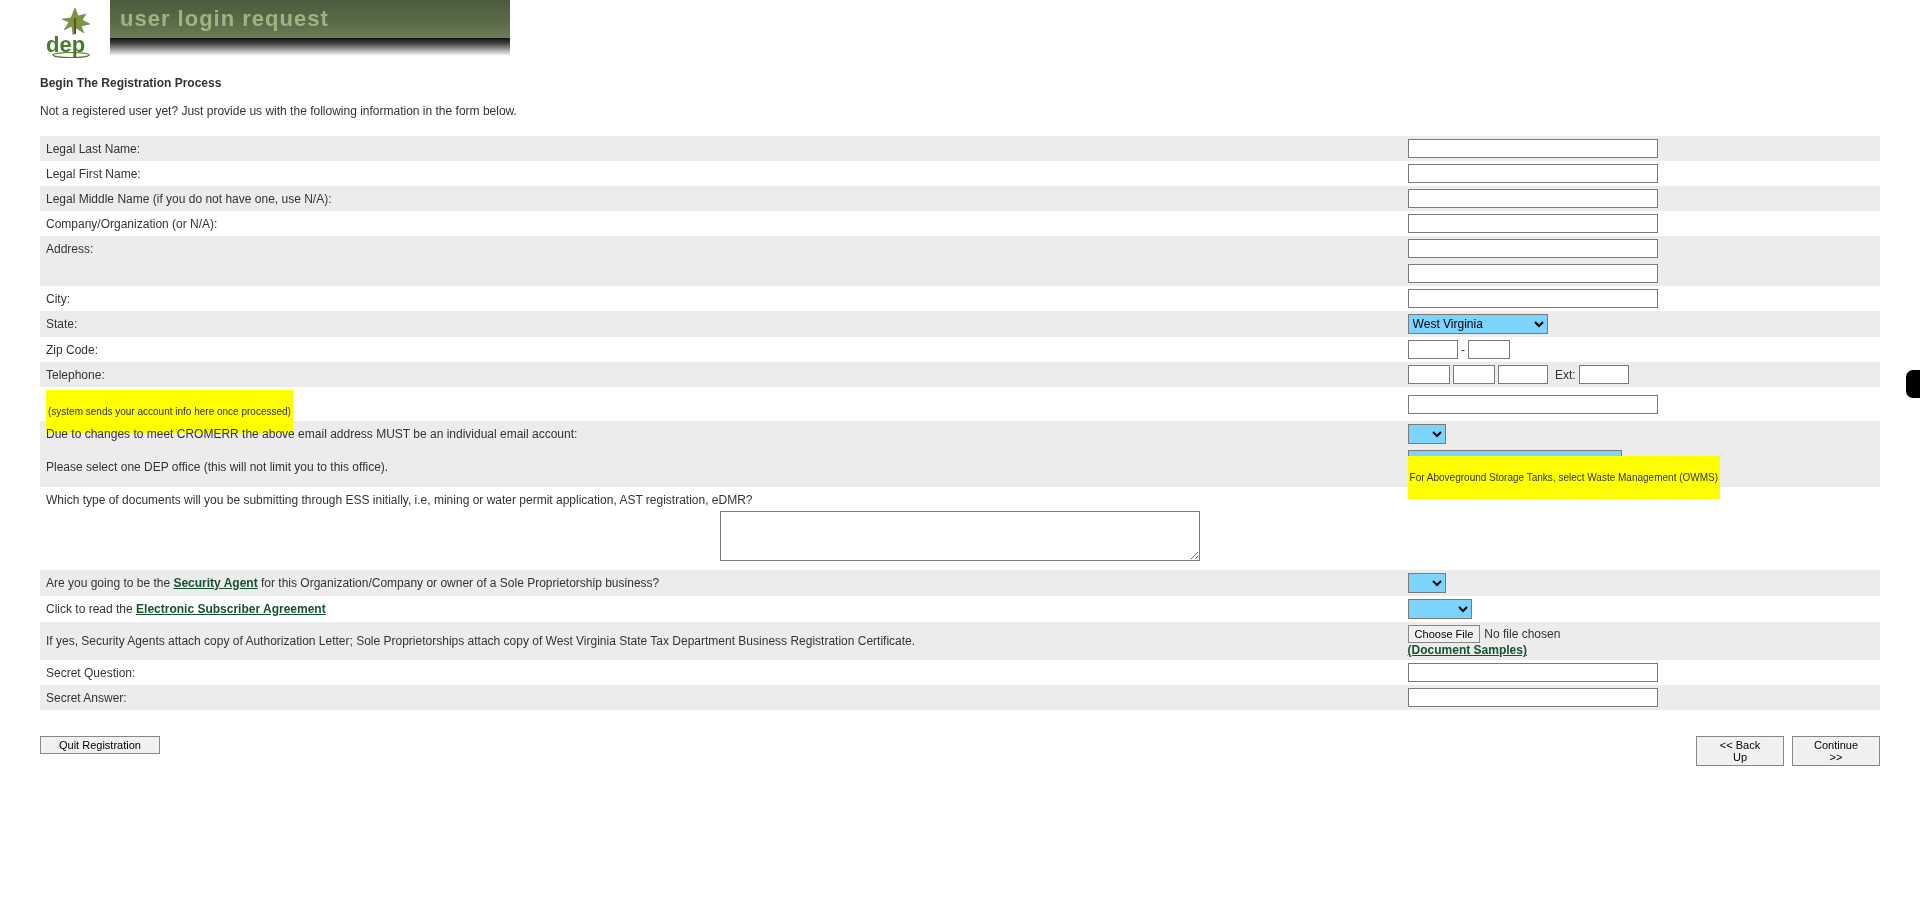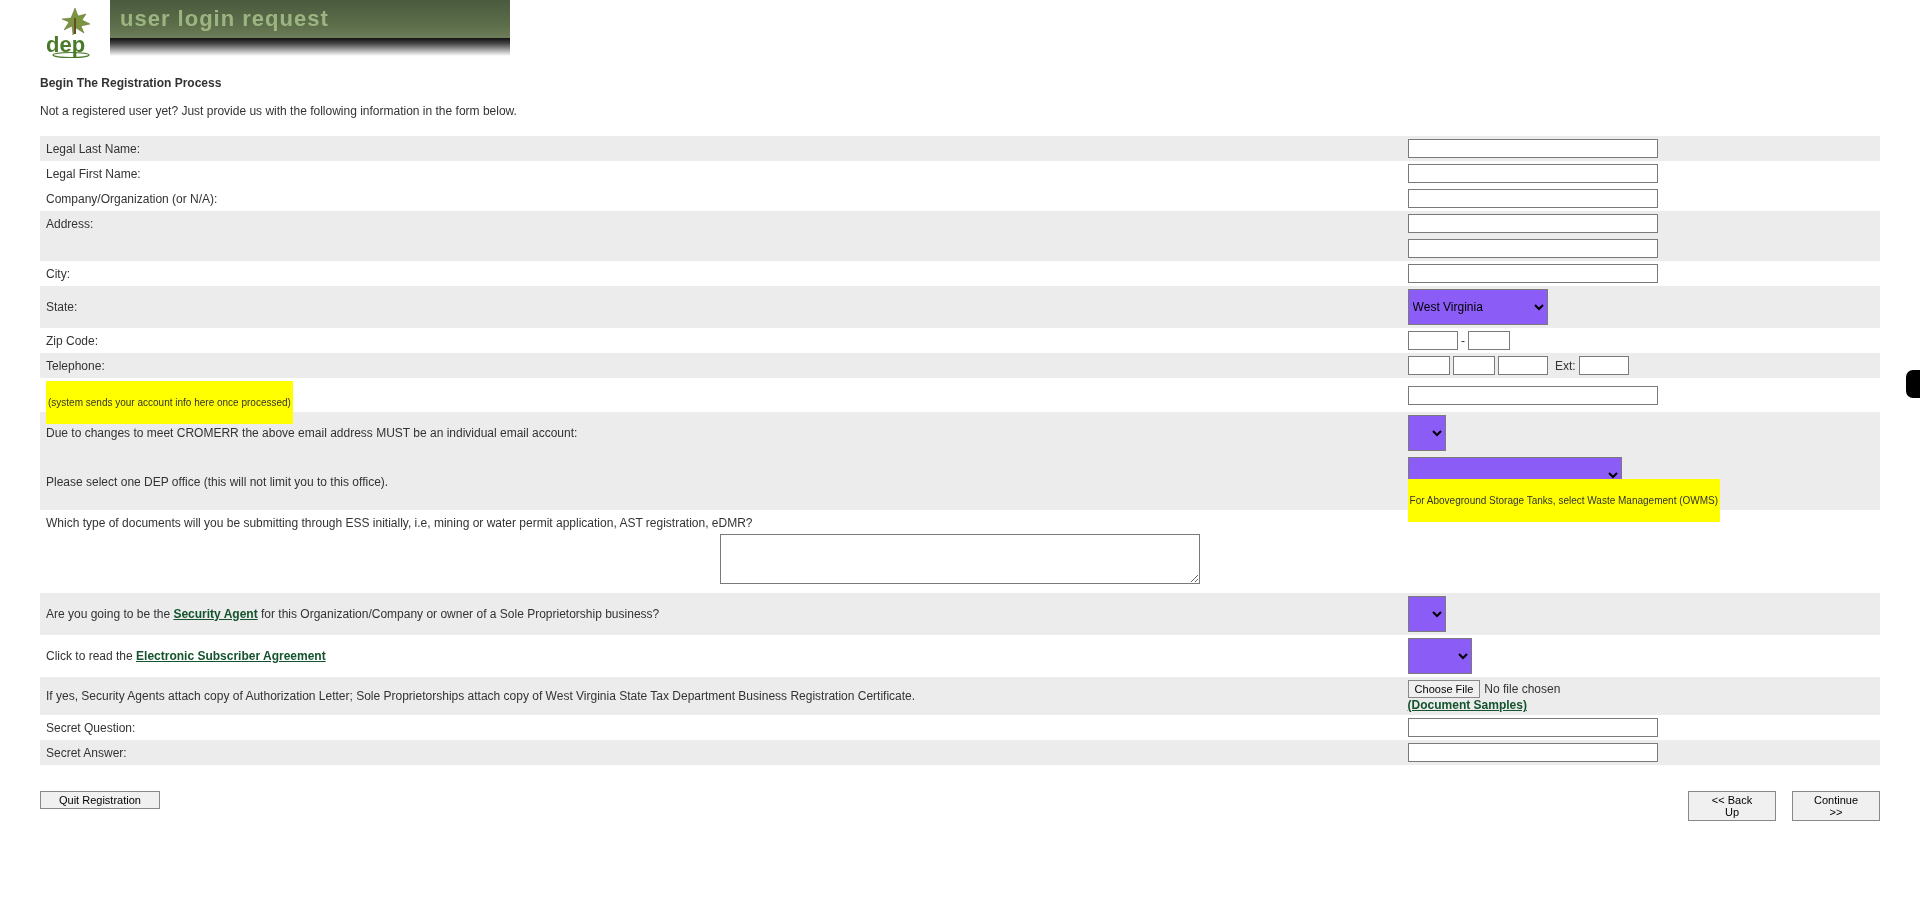--- a/index.html
+++ b/index.html
@@ -81,23 +81,23 @@
       height: 19px;
       font-size: 12px;
       padding: 1px 2px;
       background: #fff;
     }
     .w250 { width: 250px; }
     .w50 { width: 50px; }
     .w45 { width: 42px; }
     select {
       border: 1px solid #7a7a7a;
-      height: 36px;
-      font-size: 12px;
-      background: #8b5cf6;
+      height: 20px;
+      font-size: 12px;
+      background: #7dd3fc;
     }
     textarea {
       width: 480px;
       height: 50px;
       border: 1px solid #7a7a7a;
       resize: both;
       font-size: 12px;
     }
     .yellow-note {
       background: #ffff00;
@@ -129,21 +129,21 @@
       background: #f0f0f0;
       cursor: pointer;
     }
     .file-label {
       font-size: 12px;
       margin-left: 4px;
     }
     .highlight-row {
       position: relative;
     }
-    .right-group { display: flex; gap: 16px; }
+    .right-group { display: flex; gap: 8px; }
     .side-indicator {
       position: fixed;
       right: 0;
       top: 370px;
       width: 14px;
       height: 28px;
       background: #000;
       border-top-left-radius: 7px;
       border-bottom-left-radius: 7px;
     }
@@ -175,20 +175,24 @@
   <table class="form-table">
     <tbody>
         <tr class="row-odd">
       <td class="label-col">Legal Last Name:</td>
       <td class="input-col"><input type="text" class="w250" style=""></td>
     </tr>
     <tr class="row-even">
       <td>Legal First Name:</td>
       <td><input type="text" class="w250" style=""></td>
     </tr>
+    <tr class="row-odd">
+      <td>Legal Middle Name (if you do not have one, use N/A):</td>
+      <td><input type="text" class="w250" style=""></td>
+    </tr>
     <tr class="row-even">
       <td>Company/Organization (or N/A):</td>
       <td><input type="text" class="w250" style=""></td>
     </tr>
     <tr class="row-odd">
       <td>Address:</td>
       <td><input type="text" class="w250" style=""></td>
     </tr>
     <tr class="row-odd">
       <td></td>

